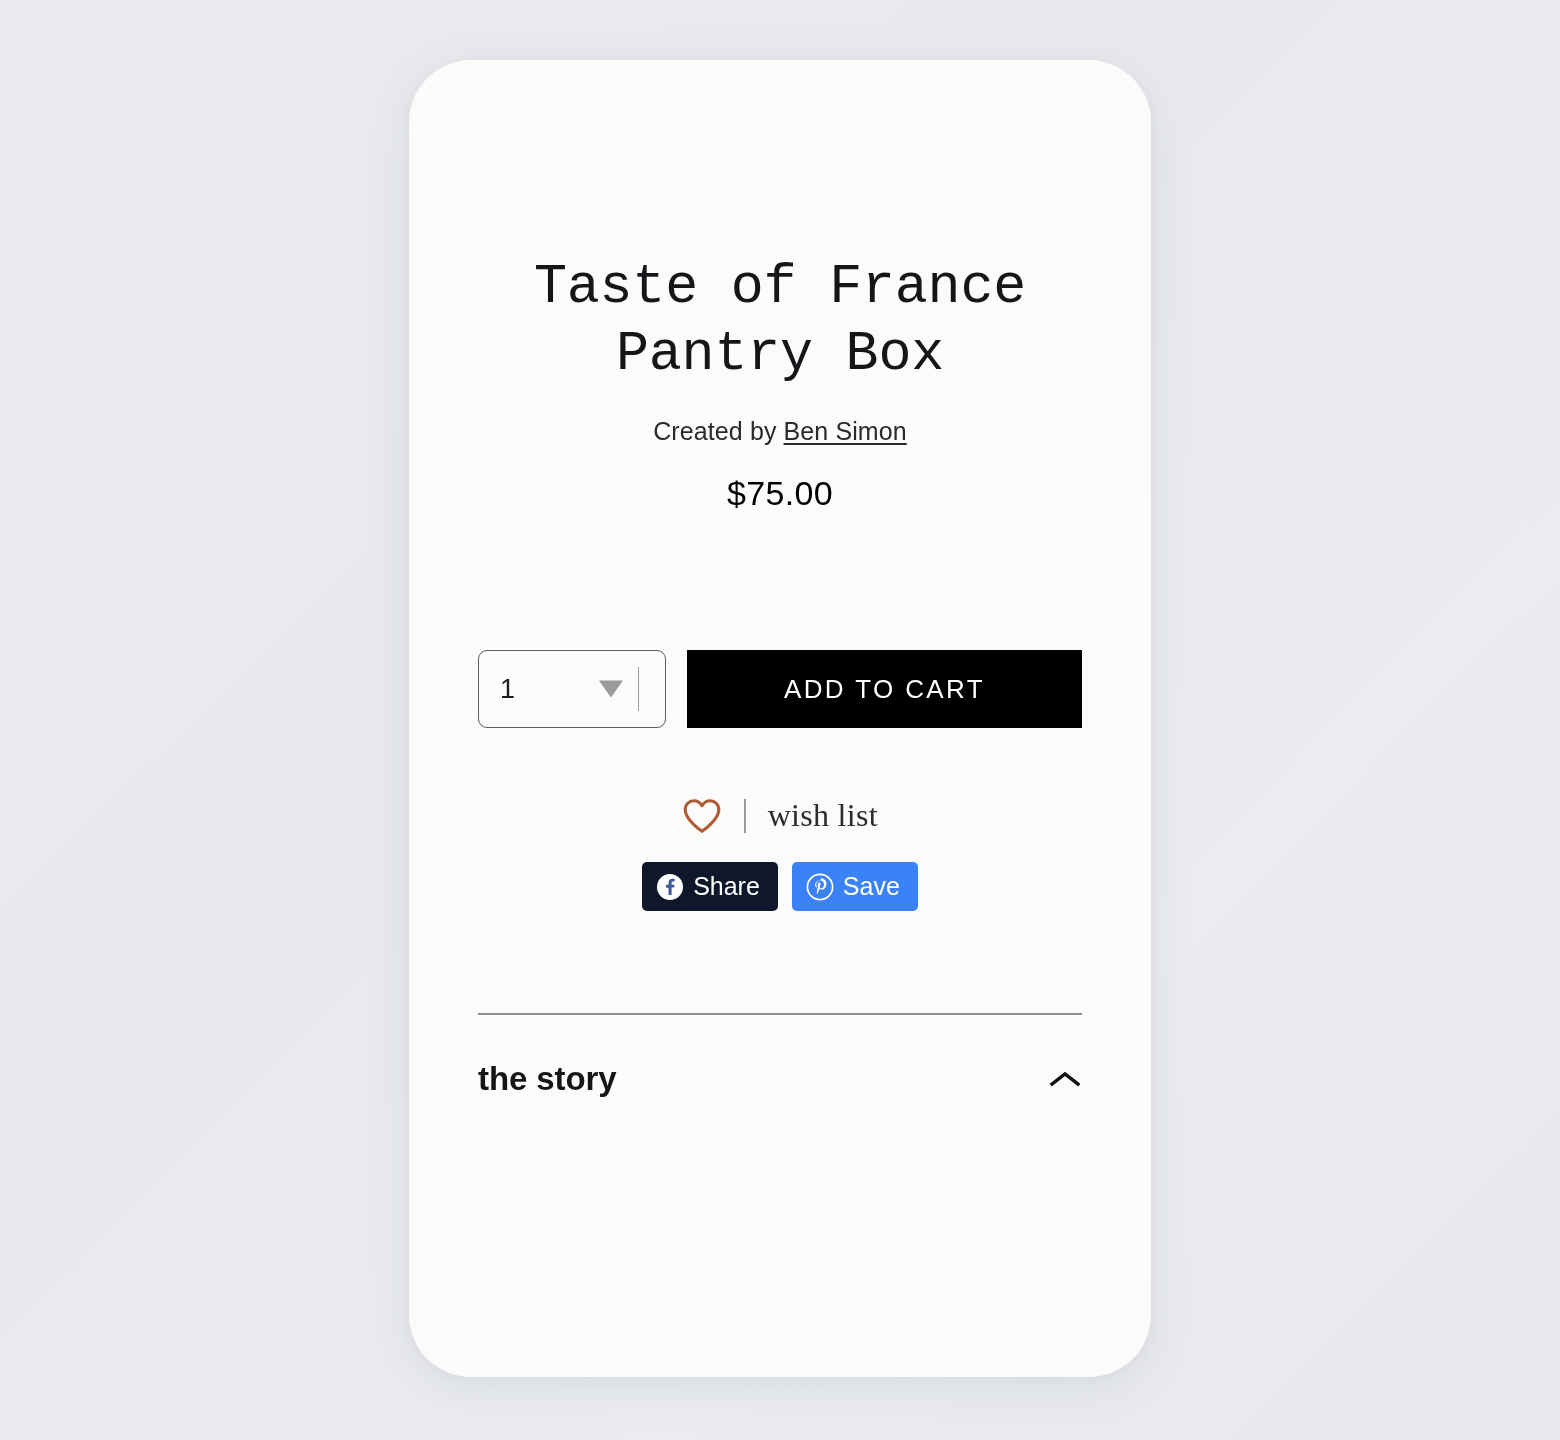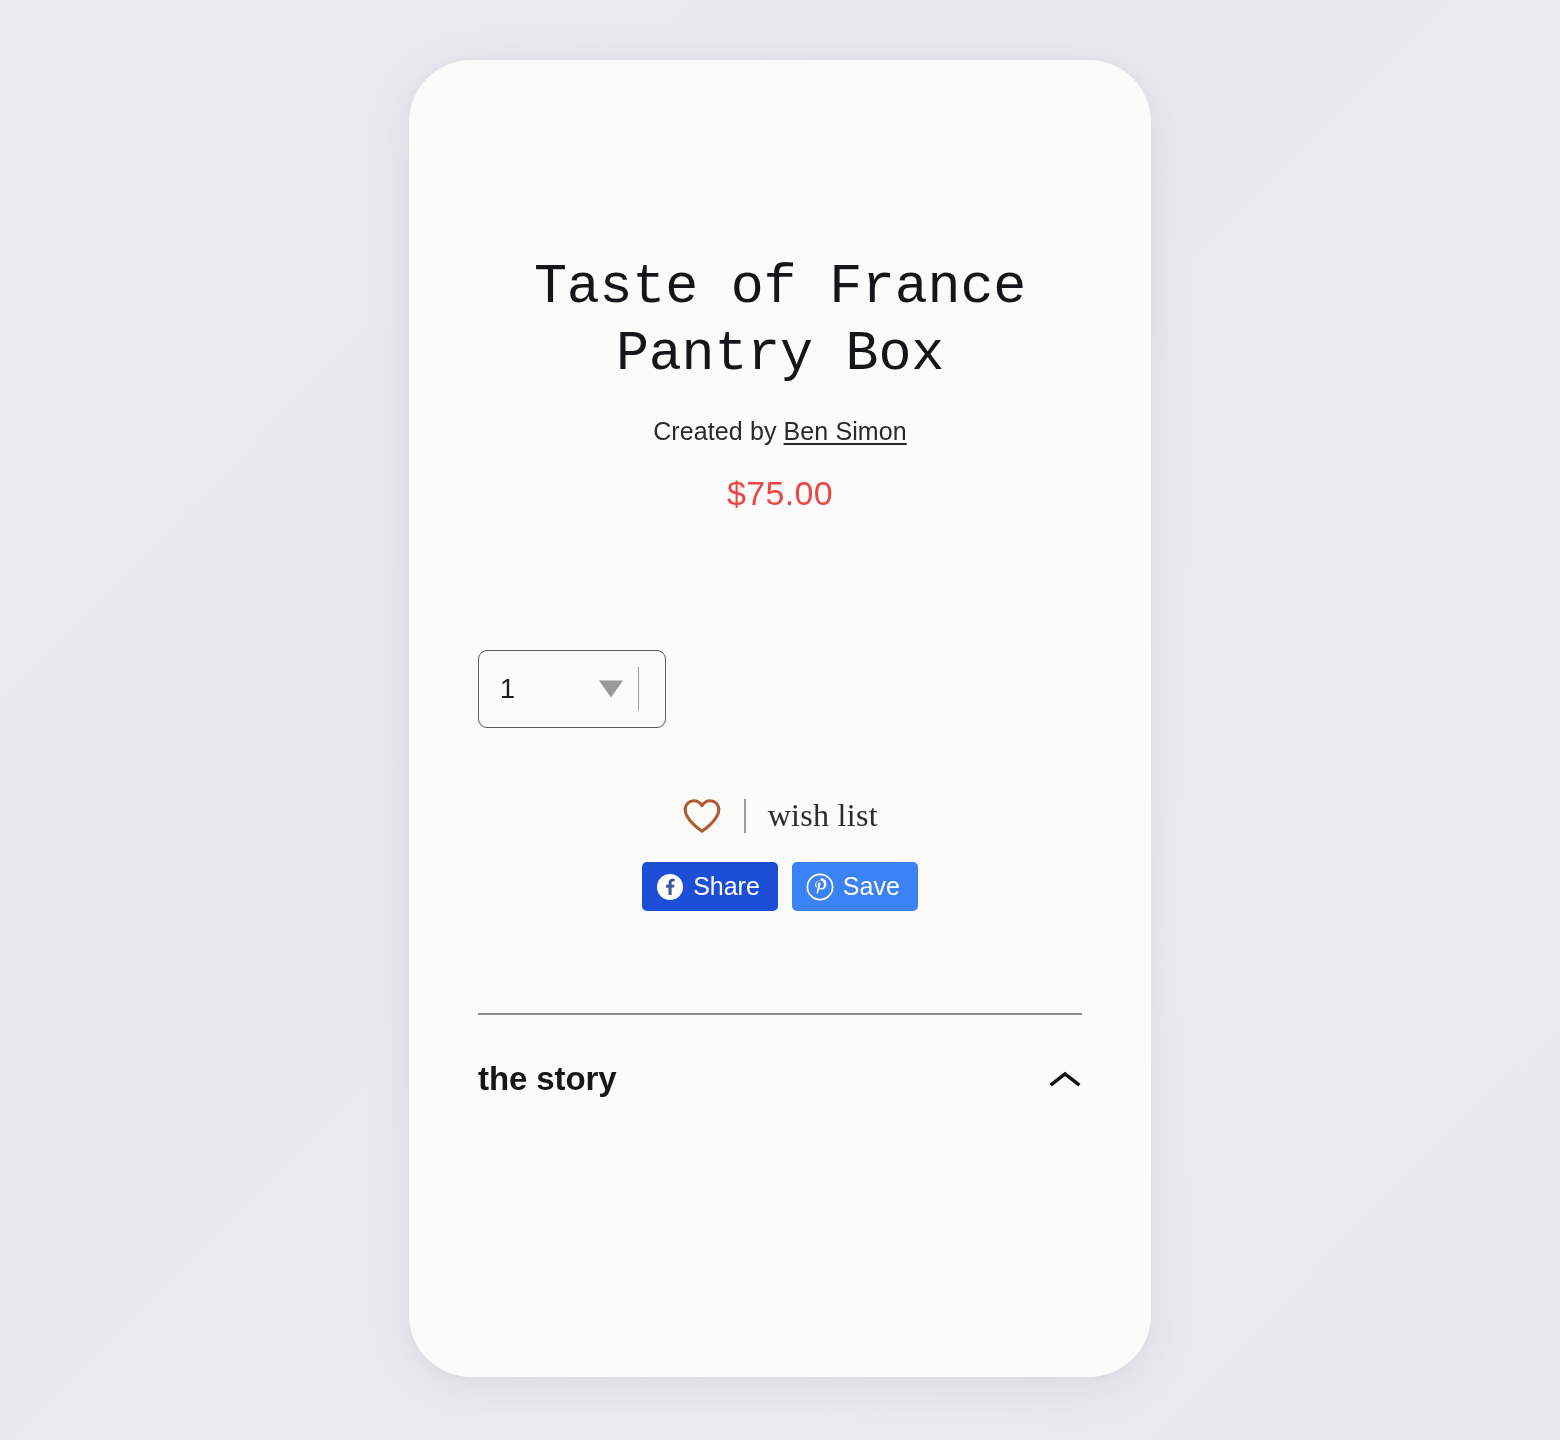--- a/index.html
+++ b/index.html
@@ -73,21 +73,21 @@
     cursor: pointer;
   }
 
   
   .price {
     margin: 0;
     padding-top: 28px;
     text-align: center;
     font-size: 34px;
     font-weight: 300;
-    color: #ef4444;
+    color: #000000;
     letter-spacing: 0.3px;
   }
 
   
   .rating-row {
     padding-top: 25px;
     display: flex;
     align-items: center;
     justify-content: center;
     gap: 16px;
@@ -216,21 +216,21 @@
     padding: 0 18px 0 14px;
     border: 0;
     border-radius: 5px;
     color: #ffffff;
     font-family: "Liberation Sans", sans-serif;
     font-size: 25px;
     font-weight: 400;
     cursor: pointer;
     box-sizing: border-box;
   }
-  .social-btn.facebook { background: #1d4ed8; }
+  .social-btn.facebook { background: #0f172a; }
   .social-btn.pinterest { background: #3b82f6; }
   .social-glyph {
     width: 28px;
     height: 28px;
     display: block;
     flex: 0 0 auto;
   }
 
   
   .section-divider {
@@ -276,20 +276,21 @@
 
       <p class="price">$75.00</p>
 
 
       <div class="purchase-row">
         <div class="qty-select">
           <span class="qty-value">1</span>
           <span class="qty-arrow-sep"></span>
           <span class="qty-arrow"></span>
         </div>
+        <button class="add-to-cart">ADD TO CART</button>
       </div>
 
       <div class="wishlist-row">
         <svg class="heart-icon" viewBox="0 0 26 24">
           <path d="M13 22.2C13 22.2 1.8 14.8 1.8 7.9 1.8 4.3 4.4 1.8 7.6 1.8c2.4 0 4.3 1.5 5.4 3.3 1.1-1.8 3-3.3 5.4-3.3 3.2 0 5.8 2.5 5.8 6.1 0 6.9-11.2 14.3-11.2 14.3z" fill="none" stroke="#b05a33" stroke-width="2.1" stroke-linejoin="round"></path>
         </svg>
         <span class="wishlist-divider"></span>
         <span class="wishlist-label">wish list</span>
       </div>
 

